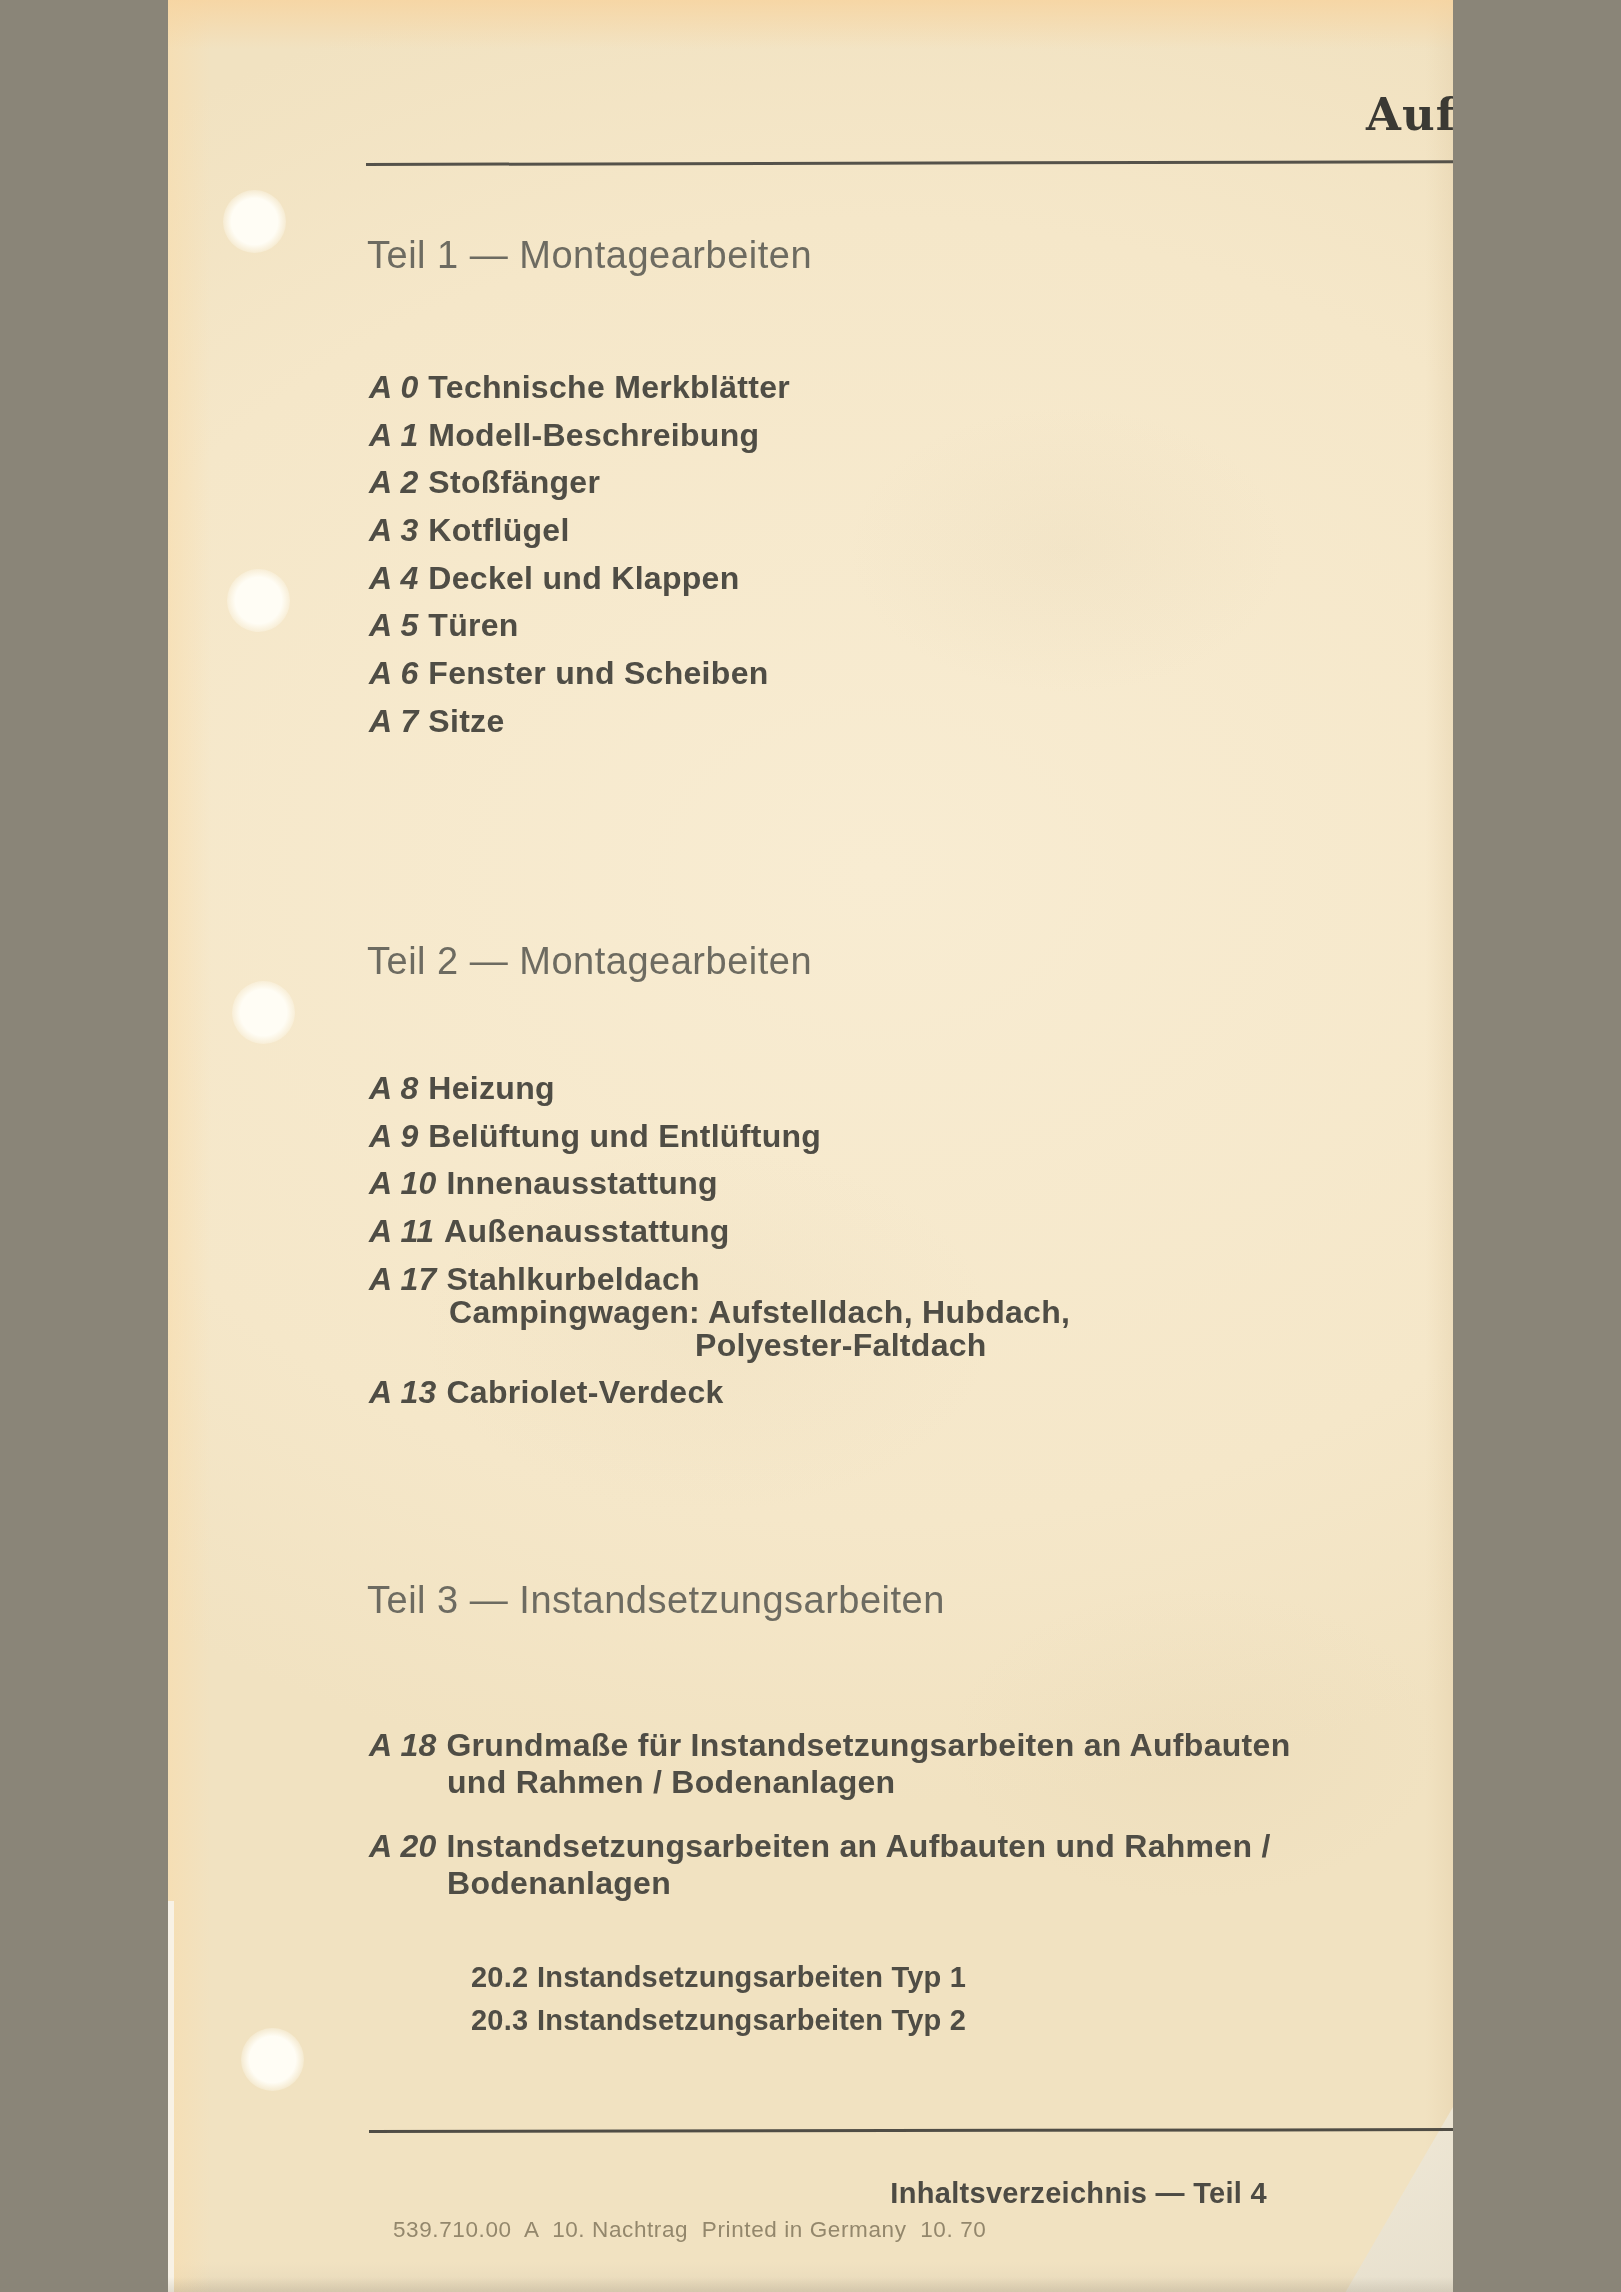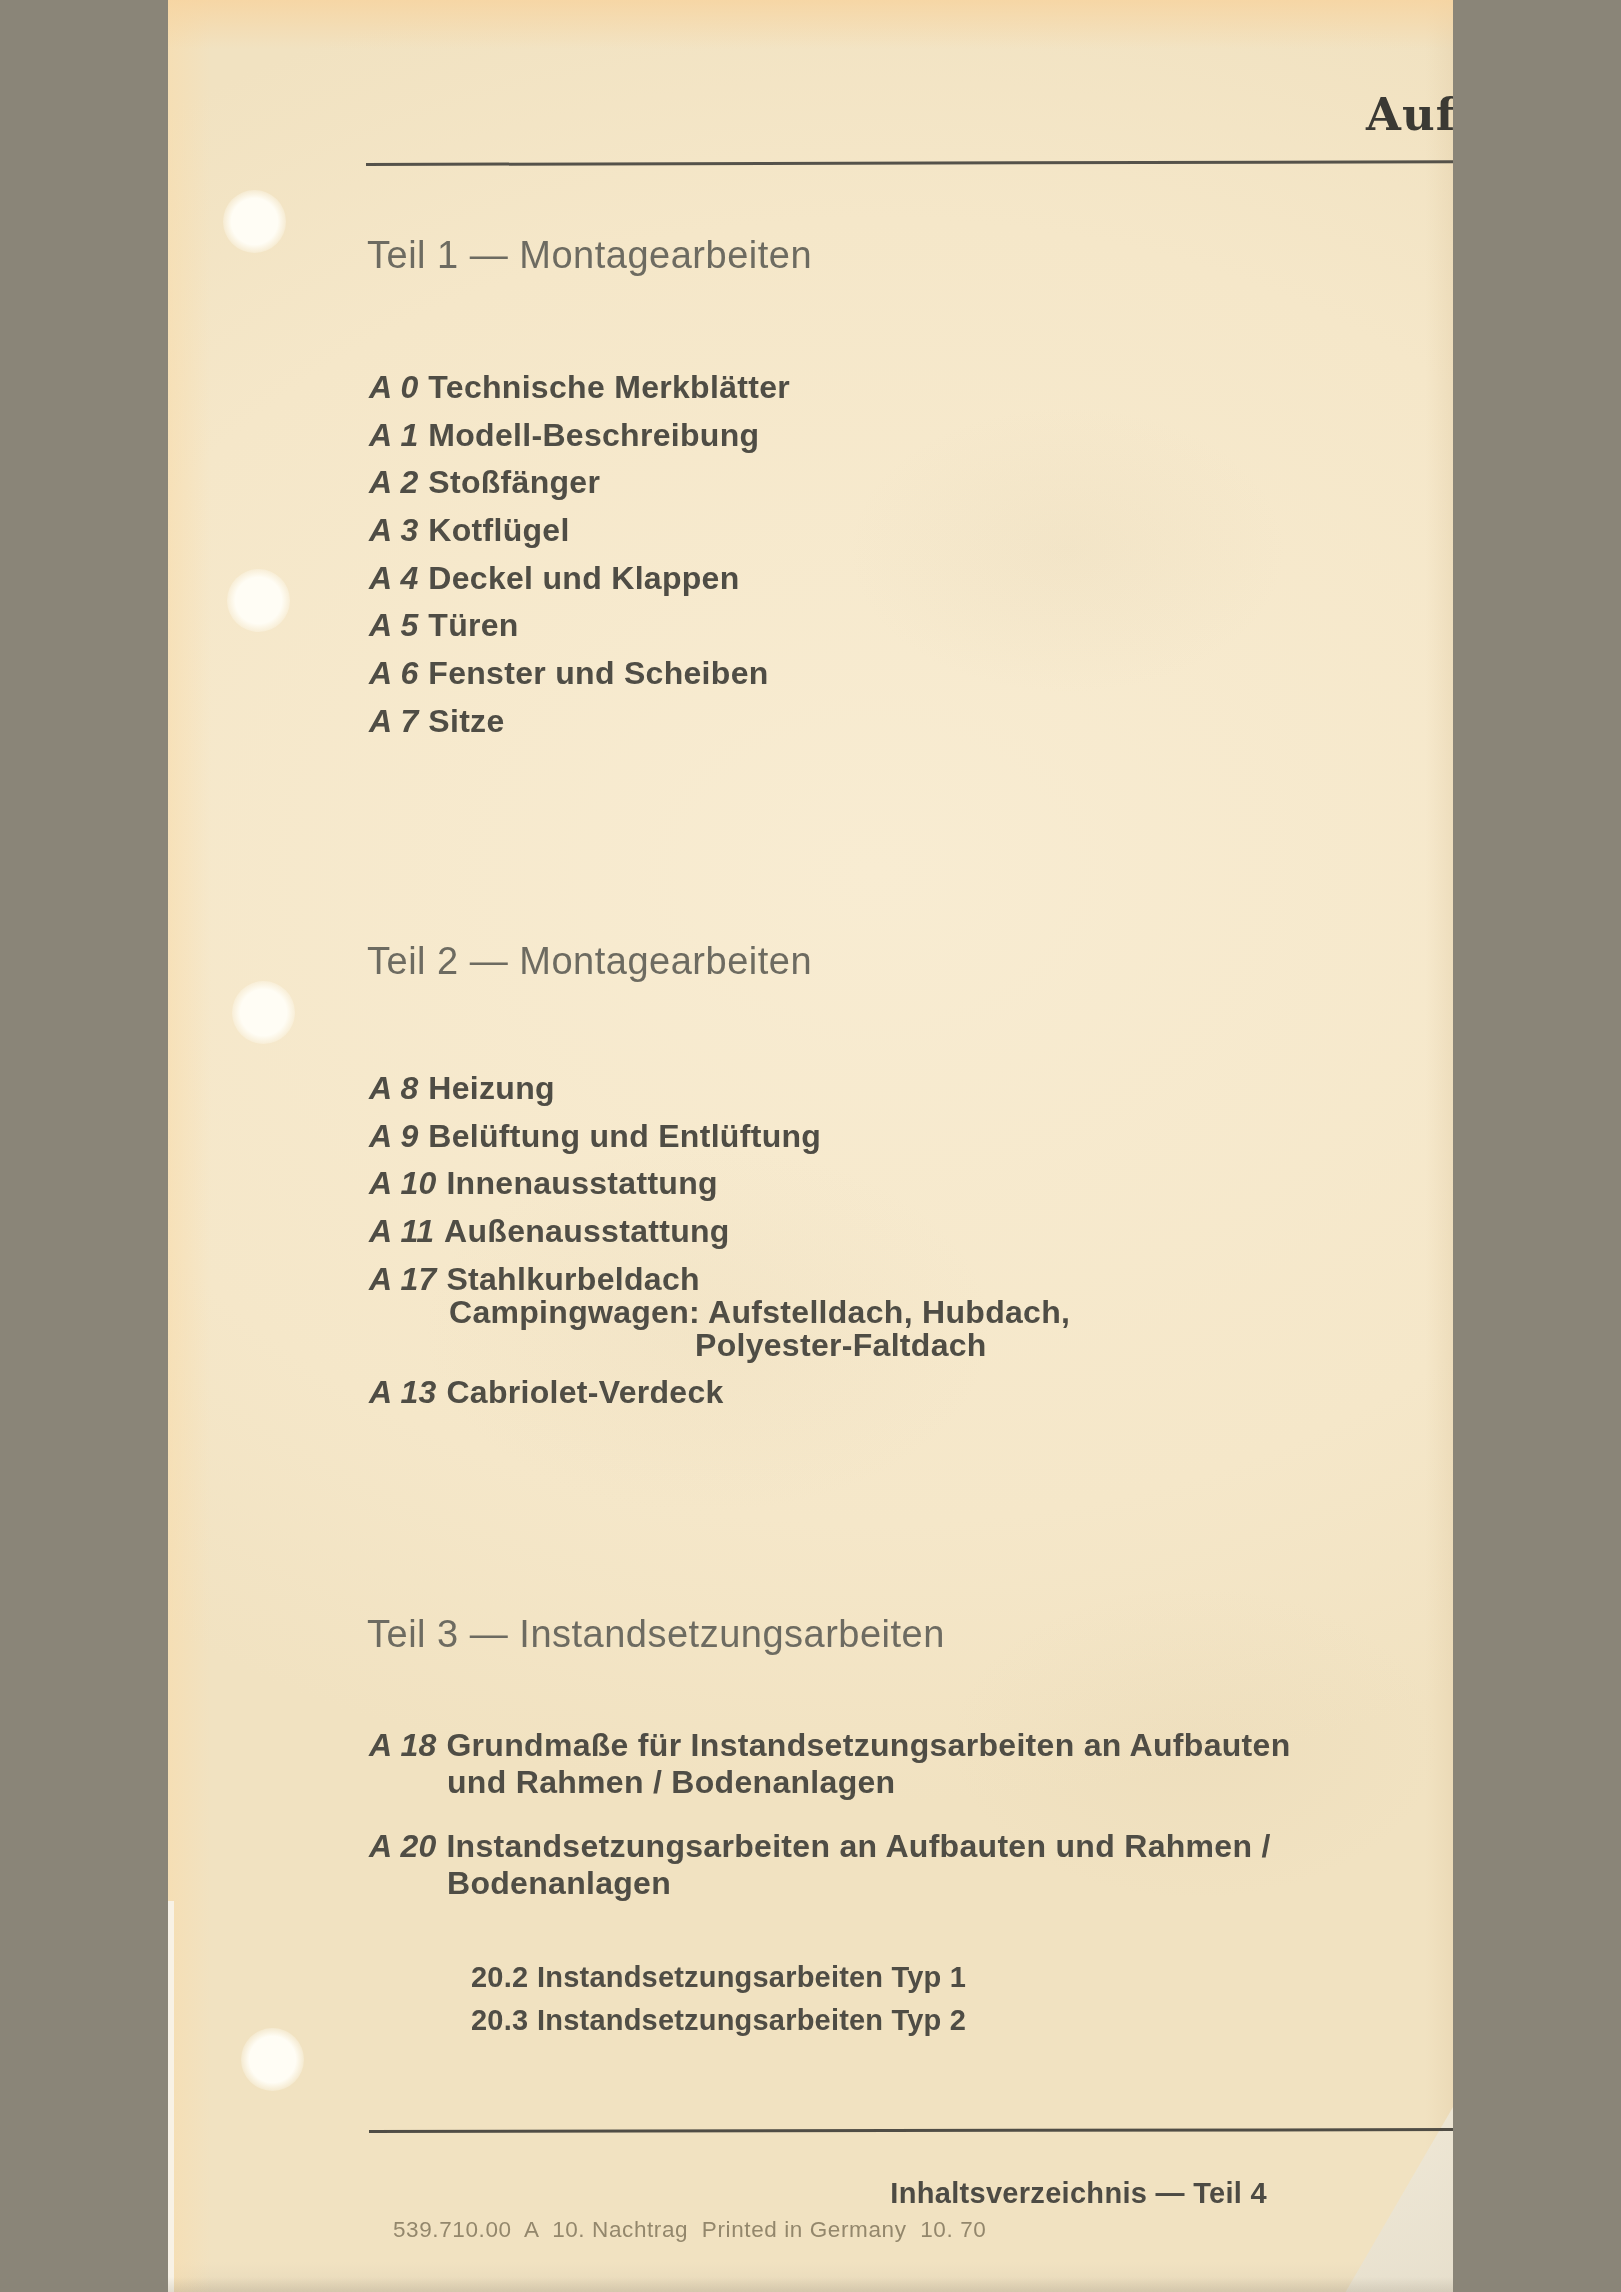--- a/index.html
+++ b/index.html
@@ -57,21 +57,21 @@
     background:#504d45; transform:rotate(-0.1deg); transform-origin:left center;
   }
 
   
   .teil-heading {
     position:absolute; left:199px; line-height:1;
     font-size:38px; font-weight:normal; color:#6d6b61; letter-spacing:0.5px;
   }
   #teil1-heading { top:236px; }
   #teil2-heading { top:942px; }
-  #teil3-heading { top:1615px; }
+  #teil3-heading { top:1581px; }
 
   .toc-list { position:absolute; left:201px; }
   #teil1-list { top:371px; }
   #teil2-list { top:1072px; }
   #teil3-list { top:1727px; }
 
   .toc-item {
     font-size:32px; font-weight:bold; color:#4f4d45;
     line-height:33px; margin-bottom:14.7px; letter-spacing:0.3px;
   }

